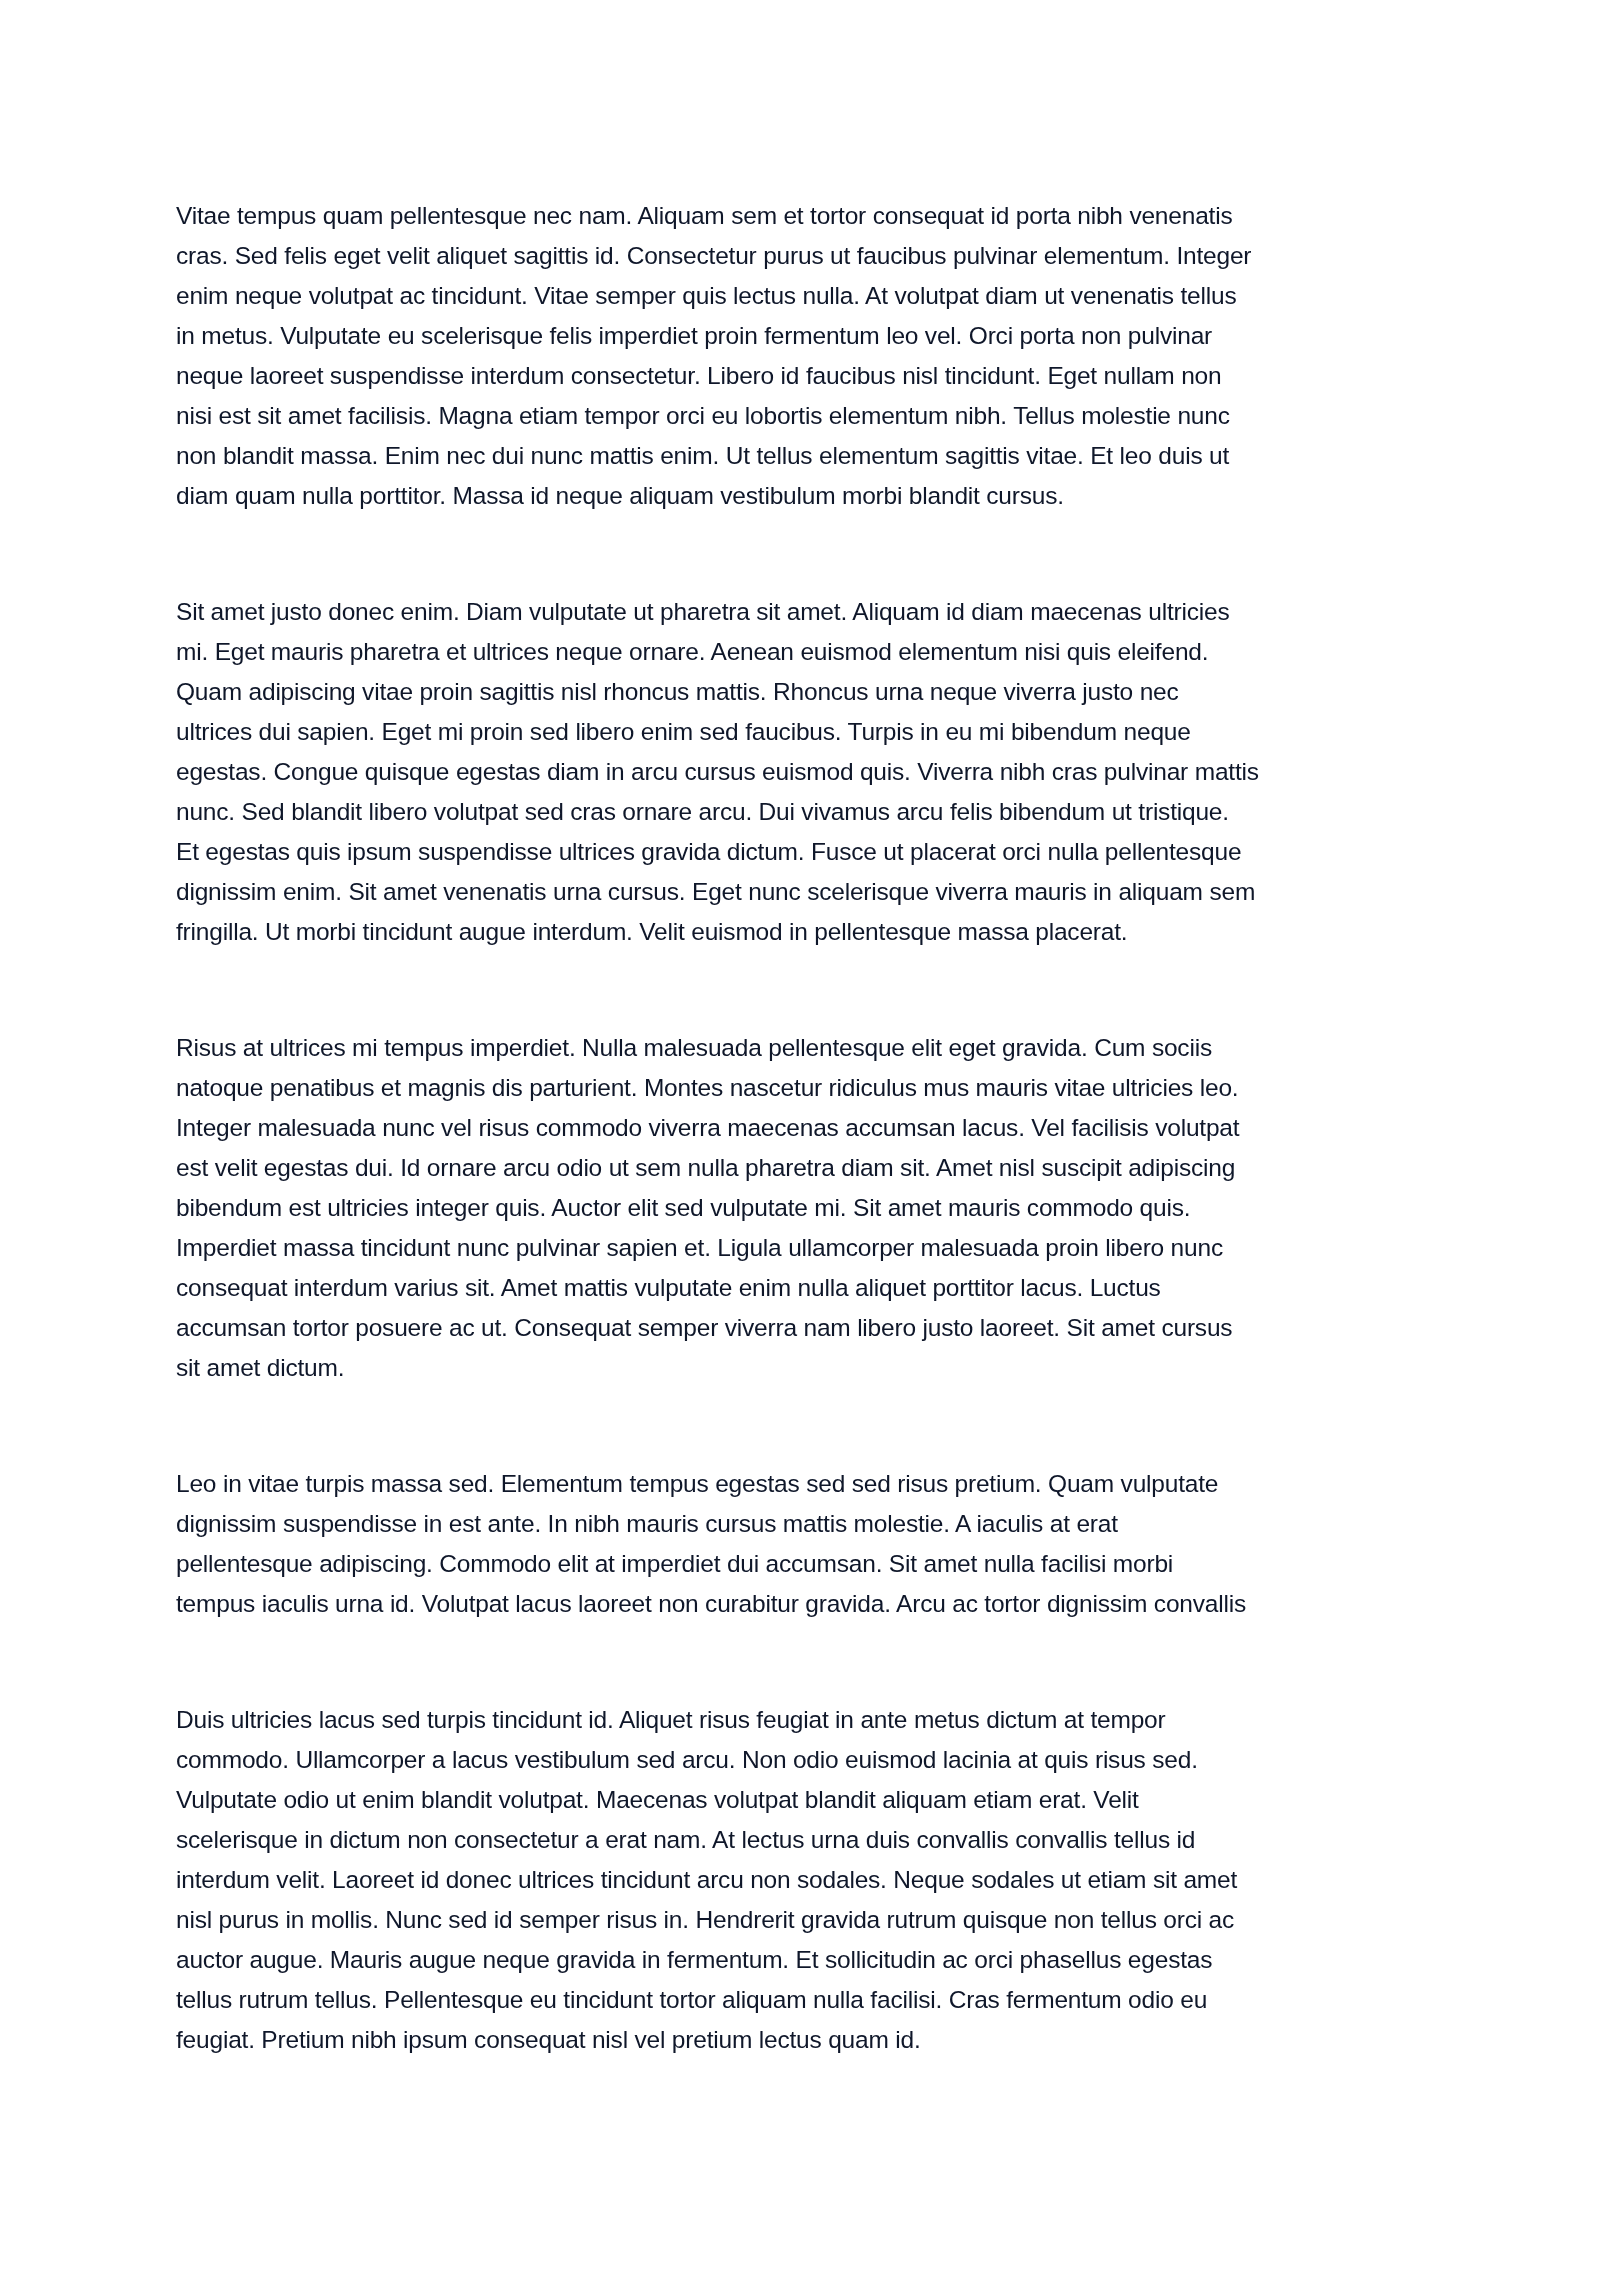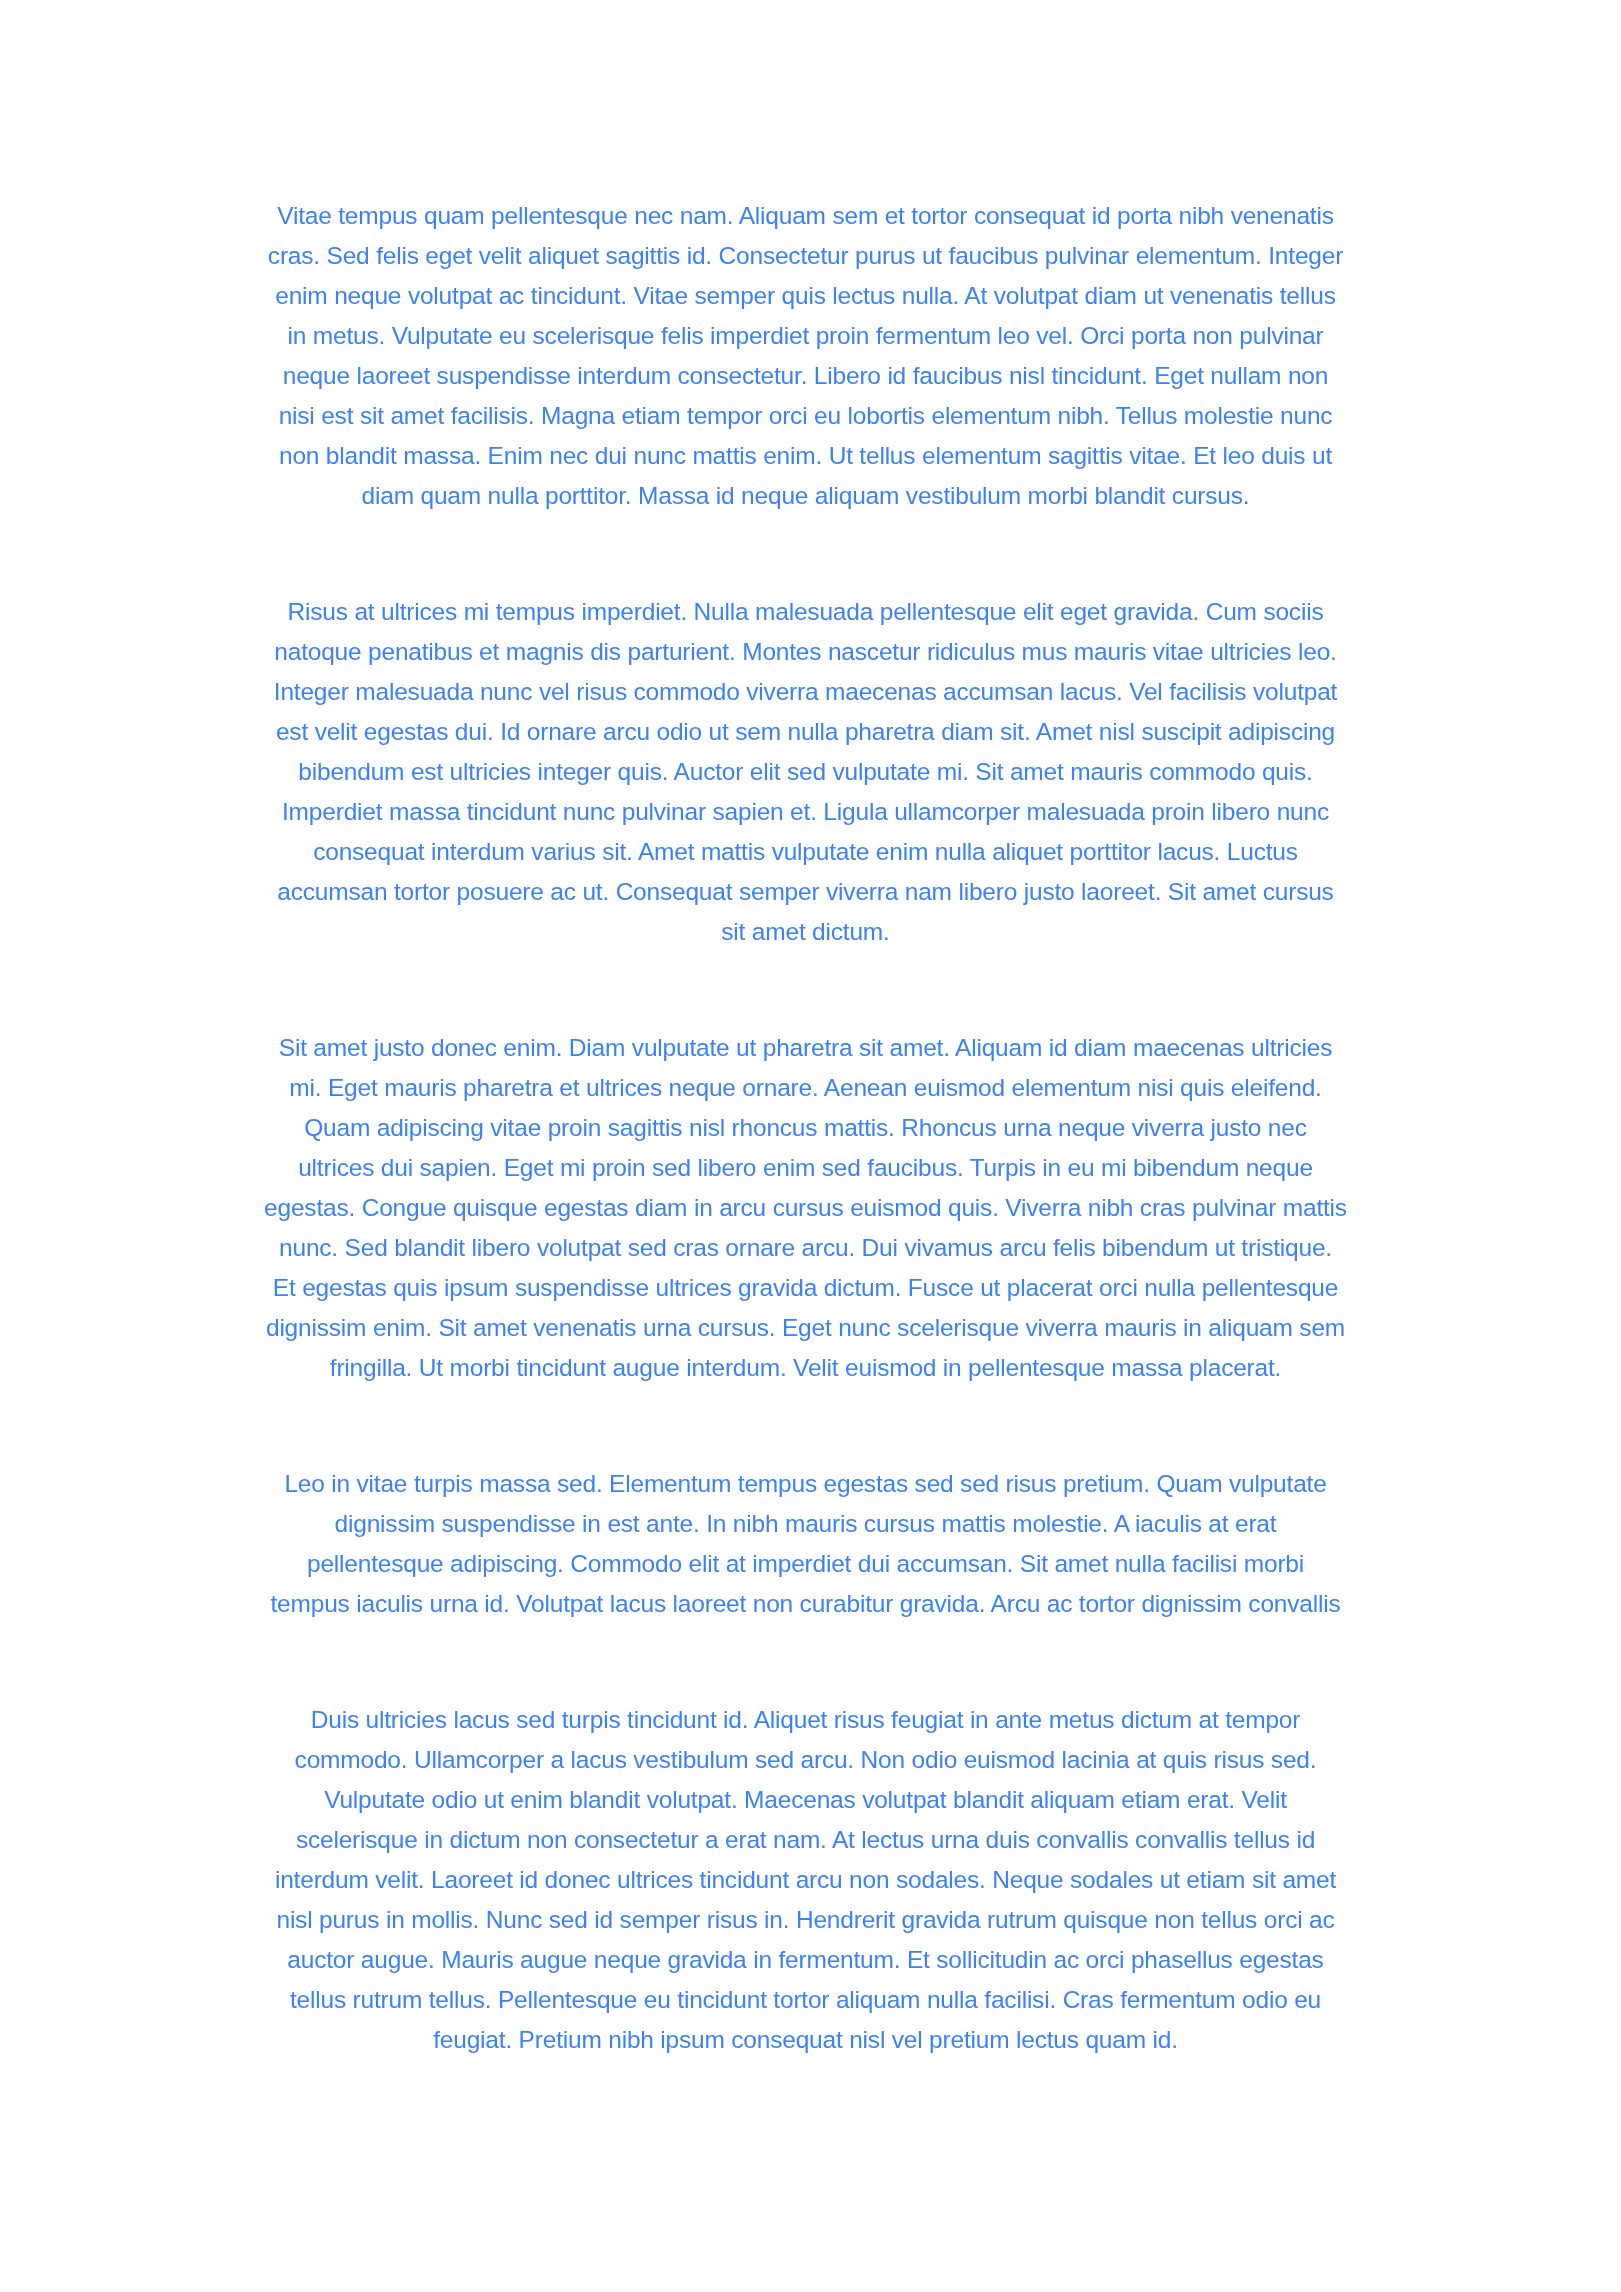--- a/index.html
+++ b/index.html
@@ -19,57 +19,57 @@
     position: absolute;
     left: 176px;
     top: 196px;
     width: 1259px;
   }
   .para {
     margin: 0 0 76px 0;
     padding: 0;
     font-size: 24.5px;
     line-height: 40px;
-    color: #3b82f6;
+    color: #0f172a;
     letter-spacing: -0.2px;
     white-space: pre;       
-    text-align: center;
+    text-align: left;
   }
 </style>
 </head>
 <body>
 
 <div class="page">
   <div class="content">
     <p class="para">Vitae tempus quam pellentesque nec nam. Aliquam sem et tortor consequat id porta nibh venenatis
 cras. Sed felis eget velit aliquet sagittis id. Consectetur purus ut faucibus pulvinar elementum. Integer
 enim neque volutpat ac tincidunt. Vitae semper quis lectus nulla. At volutpat diam ut venenatis tellus
 in metus. Vulputate eu scelerisque felis imperdiet proin fermentum leo vel. Orci porta non pulvinar
 neque laoreet suspendisse interdum consectetur. Libero id faucibus nisl tincidunt. Eget nullam non
 nisi est sit amet facilisis. Magna etiam tempor orci eu lobortis elementum nibh. Tellus molestie nunc
 non blandit massa. Enim nec dui nunc mattis enim. Ut tellus elementum sagittis vitae. Et leo duis ut
 diam quam nulla porttitor. Massa id neque aliquam vestibulum morbi blandit cursus.</p>
+    <p class="para">Sit amet justo donec enim. Diam vulputate ut pharetra sit amet. Aliquam id diam maecenas ultricies
+mi. Eget mauris pharetra et ultrices neque ornare. Aenean euismod elementum nisi quis eleifend.
+Quam adipiscing vitae proin sagittis nisl rhoncus mattis. Rhoncus urna neque viverra justo nec
+ultrices dui sapien. Eget mi proin sed libero enim sed faucibus. Turpis in eu mi bibendum neque
+egestas. Congue quisque egestas diam in arcu cursus euismod quis. Viverra nibh cras pulvinar mattis
+nunc. Sed blandit libero volutpat sed cras ornare arcu. Dui vivamus arcu felis bibendum ut tristique.
+Et egestas quis ipsum suspendisse ultrices gravida dictum. Fusce ut placerat orci nulla pellentesque
+dignissim enim. Sit amet venenatis urna cursus. Eget nunc scelerisque viverra mauris in aliquam sem
+fringilla. Ut morbi tincidunt augue interdum. Velit euismod in pellentesque massa placerat.</p>
     <p class="para">Risus at ultrices mi tempus imperdiet. Nulla malesuada pellentesque elit eget gravida. Cum sociis
 natoque penatibus et magnis dis parturient. Montes nascetur ridiculus mus mauris vitae ultricies leo.
 Integer malesuada nunc vel risus commodo viverra maecenas accumsan lacus. Vel facilisis volutpat
 est velit egestas dui. Id ornare arcu odio ut sem nulla pharetra diam sit. Amet nisl suscipit adipiscing
 bibendum est ultricies integer quis. Auctor elit sed vulputate mi. Sit amet mauris commodo quis.
 Imperdiet massa tincidunt nunc pulvinar sapien et. Ligula ullamcorper malesuada proin libero nunc
 consequat interdum varius sit. Amet mattis vulputate enim nulla aliquet porttitor lacus. Luctus
 accumsan tortor posuere ac ut. Consequat semper viverra nam libero justo laoreet. Sit amet cursus
 sit amet dictum.</p>
-    <p class="para">Sit amet justo donec enim. Diam vulputate ut pharetra sit amet. Aliquam id diam maecenas ultricies
-mi. Eget mauris pharetra et ultrices neque ornare. Aenean euismod elementum nisi quis eleifend.
-Quam adipiscing vitae proin sagittis nisl rhoncus mattis. Rhoncus urna neque viverra justo nec
-ultrices dui sapien. Eget mi proin sed libero enim sed faucibus. Turpis in eu mi bibendum neque
-egestas. Congue quisque egestas diam in arcu cursus euismod quis. Viverra nibh cras pulvinar mattis
-nunc. Sed blandit libero volutpat sed cras ornare arcu. Dui vivamus arcu felis bibendum ut tristique.
-Et egestas quis ipsum suspendisse ultrices gravida dictum. Fusce ut placerat orci nulla pellentesque
-dignissim enim. Sit amet venenatis urna cursus. Eget nunc scelerisque viverra mauris in aliquam sem
-fringilla. Ut morbi tincidunt augue interdum. Velit euismod in pellentesque massa placerat.</p>
     <p class="para">Leo in vitae turpis massa sed. Elementum tempus egestas sed sed risus pretium. Quam vulputate
 dignissim suspendisse in est ante. In nibh mauris cursus mattis molestie. A iaculis at erat
 pellentesque adipiscing. Commodo elit at imperdiet dui accumsan. Sit amet nulla facilisi morbi
 tempus iaculis urna id. Volutpat lacus laoreet non curabitur gravida. Arcu ac tortor dignissim convallis</p>
     <p class="para">Duis ultricies lacus sed turpis tincidunt id. Aliquet risus feugiat in ante metus dictum at tempor
 commodo. Ullamcorper a lacus vestibulum sed arcu. Non odio euismod lacinia at quis risus sed.
 Vulputate odio ut enim blandit volutpat. Maecenas volutpat blandit aliquam etiam erat. Velit
 scelerisque in dictum non consectetur a erat nam. At lectus urna duis convallis convallis tellus id
 interdum velit. Laoreet id donec ultrices tincidunt arcu non sodales. Neque sodales ut etiam sit amet
 nisl purus in mollis. Nunc sed id semper risus in. Hendrerit gravida rutrum quisque non tellus orci ac

